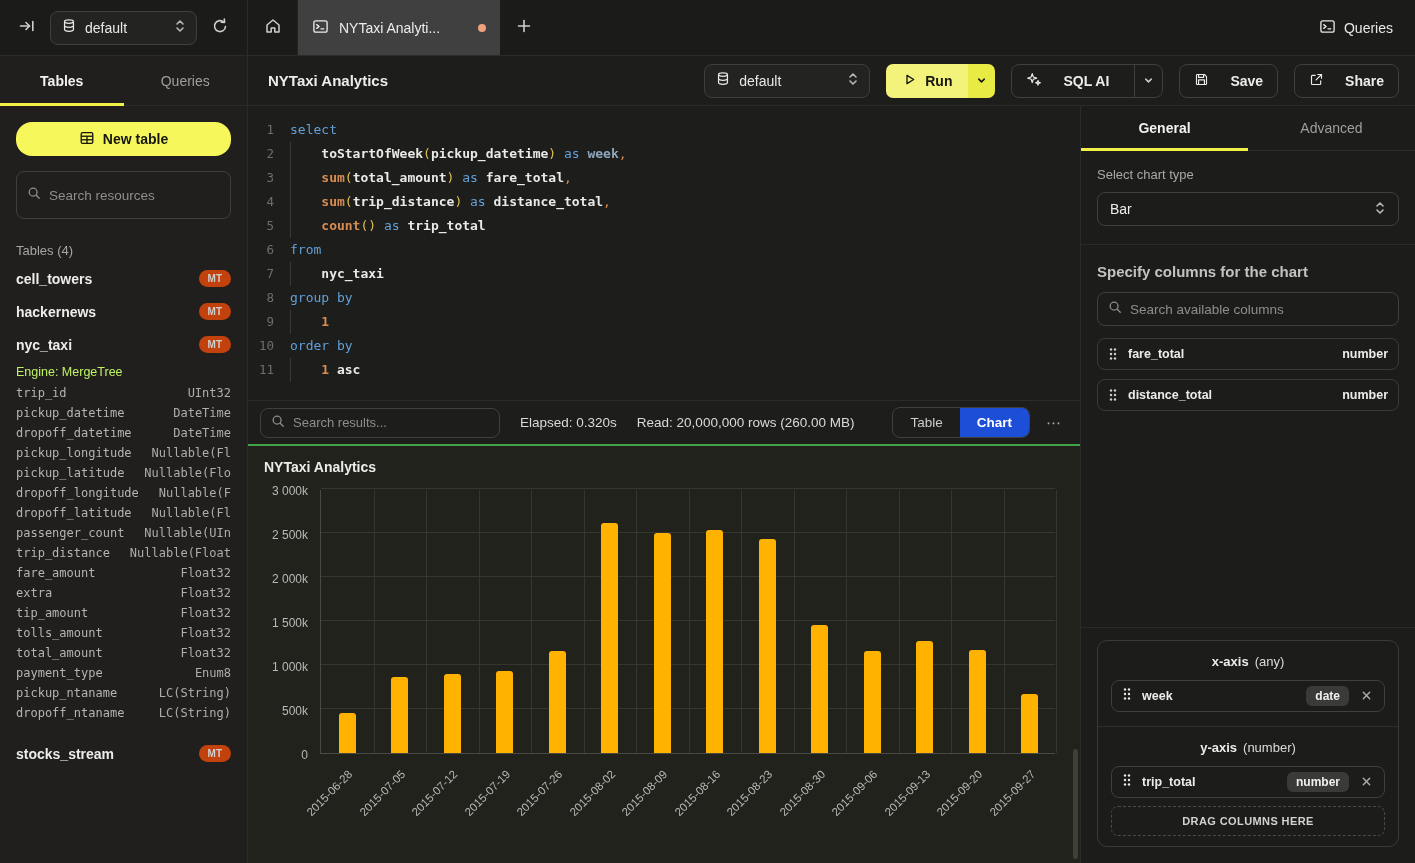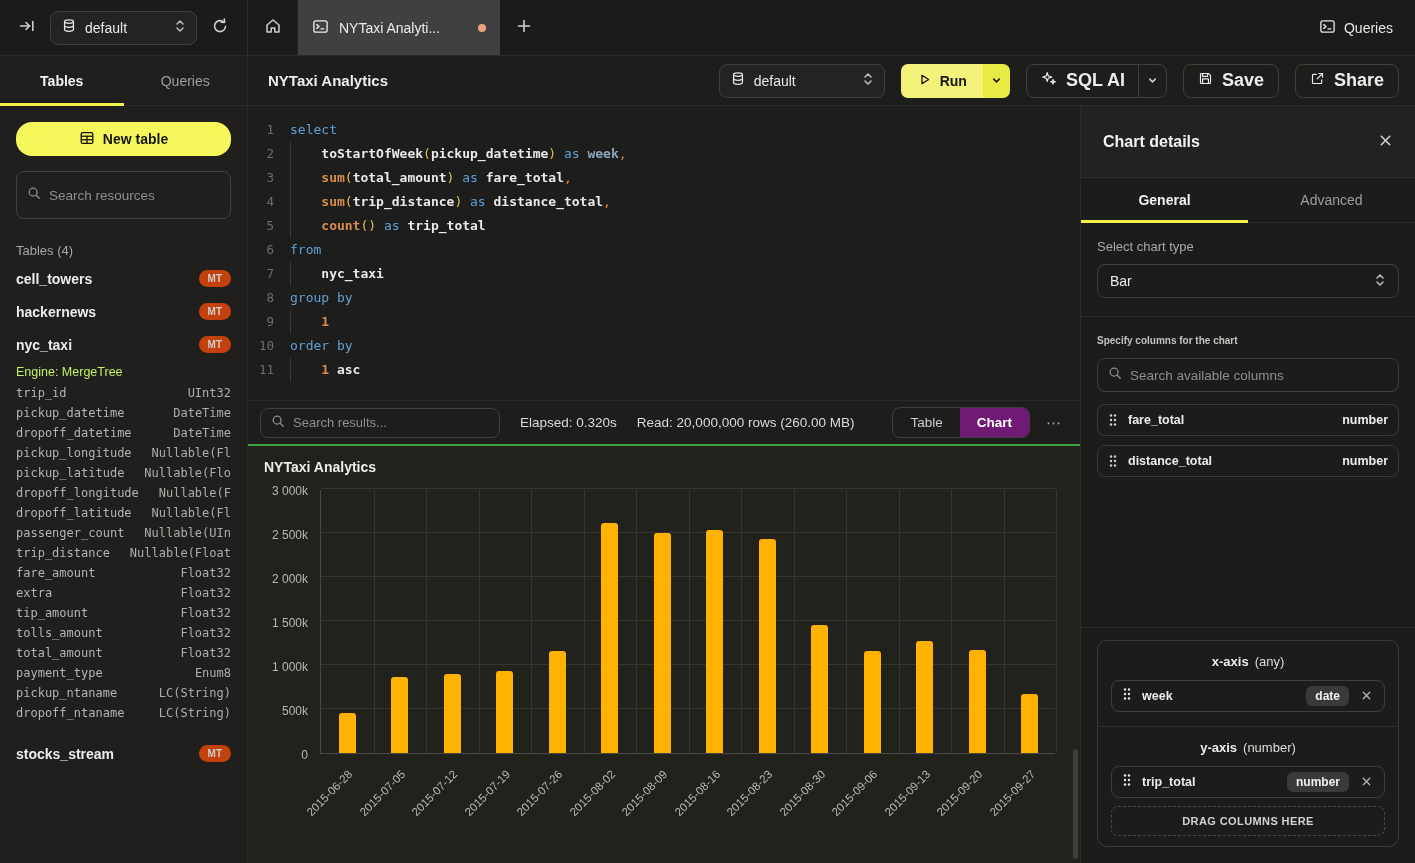--- a/index.html
+++ b/index.html
@@ -46,21 +46,21 @@
 
   
   .right-part { flex:1; display:flex; flex-direction:column; min-width:0; }
   .main-header { height:50px; background:#1d1d1b; border-bottom:1px solid #2b2b29; display:flex; align-items:center; padding:0 16px 0 20px; gap:16px; }
   .main-title { font-size:15px; font-weight:600; color:#ececea; flex:1; }
   .tb-select { display:flex; align-items:center; gap:8px; border:1px solid #3f3f3c; background:#232321; border-radius:8px; height:34px; padding:0 10px; font-size:14px; width:166px; }
   .tb-select .val { flex:1; }
   .run-btn { display:flex; height:34px; border-radius:7px; overflow:hidden; cursor:pointer; }
   .run-main { background:#f3f37b; color:#17170f; display:flex; align-items:center; gap:8px; padding:0 16px; font-size:14px; font-weight:700; }
   .run-arrow { background:#e7eb44; width:27px; display:flex; align-items:center; justify-content:center; color:#17170f; }
-  .ghost-btn { display:flex; align-items:center; gap:9px; height:34px; border:1px solid #3f3f3c; border-radius:8px; background:transparent; color:#ececea; font-size:18px; font-weight:600; padding:0 14px; cursor:pointer; font-family:inherit; }
+  .ghost-btn { display:flex; align-items:center; gap:21px; height:34px; border:1px solid #3f3f3c; border-radius:8px; background:transparent; color:#ececea; font-size:14px; font-weight:600; padding:0 14px; cursor:pointer; font-family:inherit; }
   .sqlai-btn { padding-right:0; }
   .sqlai-chev { border-left:1px solid #3f3f3c; align-self:stretch; display:flex; align-items:center; padding:0 8px; margin-left:4px; color:#cfcfcd; }
 
   .content-row { flex:1; display:flex; min-height:0; }
   .main-col { width:832px; display:flex; flex-direction:column; min-width:0; }
 
   
   .editor { height:294px; background:#1d1d1b; padding-top:12px; font-family:"DejaVu Sans Mono", monospace; font-size:13px; overflow:hidden; }
   .ed-line { display:flex; height:24px; line-height:24px; }
   .ed-line .ln { width:42px; text-align:right; padding-right:16px; color:#6e6e6c; font-size:12.5px; flex:none; }
@@ -78,21 +78,21 @@
 
   
   .results-bar { height:44px; border-top:1px solid #2b2b29; display:flex; align-items:center; gap:20px; padding:0 12px; background:#1d1d1b; }
   .res-search { width:240px; height:30px; border:1px solid #3f3f3c; border-radius:8px; display:flex; align-items:center; gap:8px; padding:0 10px; color:#8e8e8c; }
   .res-search input { background:none; border:none; outline:none; color:#d8d8d6; font-size:13px; width:100%; font-family:inherit; }
   .res-search input::placeholder { color:#8e8e8c; }
   .res-stat { font-size:13.5px; color:#dadad8; white-space:nowrap; }
   .res-right { margin-left:auto; display:flex; align-items:center; gap:10px; }
   .seg-toggle { display:flex; border:1px solid #3f3f3c; border-radius:8px; overflow:hidden; }
   .seg { padding:7px 17px; font-size:13.5px; color:#cecccc; cursor:pointer; }
-  .seg.active { background:#701a75; color:#ffffff; font-weight:700; }
+  .seg.active { background:#1d4ed8; color:#ffffff; font-weight:700; }
   .more-btn { color:#b0b0ae; font-size:15px; letter-spacing:1px; background:none; border:none; cursor:pointer; padding:2px 6px; }
   .green-line { height:2px; background:#3fa246; }
 
   
   .chart-section { flex:1; background:#22221d; position:relative; overflow:hidden; }
   .chart-title { position:absolute; left:16px; top:13px; font-size:14px; font-weight:600; color:#ececea; }
   .plot { position:absolute; left:72px; top:44px; width:735px; height:264px; border-left:1px solid #4a4a44; border-bottom:1px solid #4a4a44; }
   .gl-h { position:absolute; left:0; right:0; height:1px; background:#36363100; border-top:1px solid #36362f; }
   .gl-v { position:absolute; top:0; bottom:0; width:1px; background:#36362f; }
   .bar { position:absolute; bottom:0; width:17px; background:#ffb300; border-radius:3px 3px 0 0; }
@@ -107,21 +107,21 @@
   .panel-title { font-size:16px; font-weight:700; color:#f2f2f0; }
   .panel-close { background:none; border:none; color:#d8d8d6; cursor:pointer; font-size:15px; display:flex; }
   .panel-tabs { height:45px; display:flex; border-bottom:1px solid #2b2b29; }
   .panel-tab { flex:1; display:flex; align-items:center; justify-content:center; font-size:14px; color:#9e9e9c; position:relative; cursor:pointer; }
   .panel-tab.active { color:#f2f2f0; font-weight:600; }
   .panel-tab.active::after { content:""; position:absolute; left:0; right:0; bottom:-1px; height:3px; background:#f1f148; }
   .panel-body { flex:1; padding:16px; display:flex; flex-direction:column; min-height:0; }
   .panel-label { font-size:13px; color:#a8a8a6; margin-bottom:10px; }
   .panel-select { height:34px; border:1px solid #3f3f3c; border-radius:8px; display:flex; align-items:center; justify-content:space-between; padding:0 12px; font-size:14px; color:#ececea; cursor:pointer; }
   .panel-divider { height:1px; background:#2b2b29; margin:18px -16px; }
-  .panel-label2 { font-size:10px; color:#c2c2c0; font-weight:600; margin-bottom:12px; }
+  .panel-label2 { font-size:15px; color:#c2c2c0; font-weight:600; margin-bottom:12px; }
   .panel-search { height:34px; border:1px solid #3f3f3c; border-radius:8px; display:flex; align-items:center; gap:8px; padding:0 10px; color:#8e8e8c; margin-bottom:12px; }
   .panel-search input { background:none; border:none; outline:none; color:#d8d8d6; font-size:13.5px; width:100%; font-family:inherit; }
   .panel-search input::placeholder { color:#8e8e8c; }
   .chip { height:32px; border:1px solid #3a3a38; border-radius:8px; display:flex; align-items:center; gap:10px; padding:0 10px; margin-bottom:9px; cursor:grab; }
   .chip .grip { color:#d0d0ce; display:flex; flex:none; }
   .chip .cname { font-size:12.5px; font-weight:700; color:#ececea; flex:1; }
   .chip .ctype { font-size:12.5px; font-weight:700; color:#ececea; }
   .axis-area { border-top:1px solid #2b2b29; padding:12px 16px 16px; }
   .axis-box { border:1px solid #3a3a38; border-radius:10px; }
   .axis-sec { padding:13px 13px 10px; }
@@ -536,31 +536,20 @@
               <div class="xlabel" style="left: 368.25px; top: 322px;">2015-08-23</div>
               <div class="xlabel" style="left: 420.75px; top: 322px;">2015-08-30</div>
               <div class="xlabel" style="left: 473.25px; top: 322px;">2015-09-06</div>
               <div class="xlabel" style="left: 525.75px; top: 322px;">2015-09-13</div>
               <div class="xlabel" style="left: 578.25px; top: 322px;">2015-09-20</div>
               <div class="xlabel" style="left: 630.75px; top: 322px;">2015-09-27</div>
             </div>
         </div>
 
         <div class="panel">
-          <div class="panel-header">
-            <span class="panel-title">Chart details</span>
-            <button class="panel-close">
-              <span>
-                <svg width="15" height="15" viewBox="0 0 16 16" fill="none" stroke="currentColor" stroke-width="1.6" stroke-linecap="round">
-                    <line x1="3.5" y1="3.5" x2="12.5" y2="12.5"></line>
-                    <line x1="12.5" y1="3.5" x2="3.5" y2="12.5"></line>
-                  </svg>
-              </span>
-            </button>
-          </div>
           <div class="panel-tabs">
             <div class="panel-tab active">General</div>
             <div class="panel-tab">Advanced</div>
           </div>
           <div class="panel-body">
             <div class="panel-label">Select chart type</div>
             <div class="panel-select">
               <span>Bar</span>
               <span>
                 <svg width="12" height="14" viewBox="0 0 12 14" fill="none" stroke="#b8b8b6" stroke-width="1.6" stroke-linecap="round" stroke-linejoin="round">

